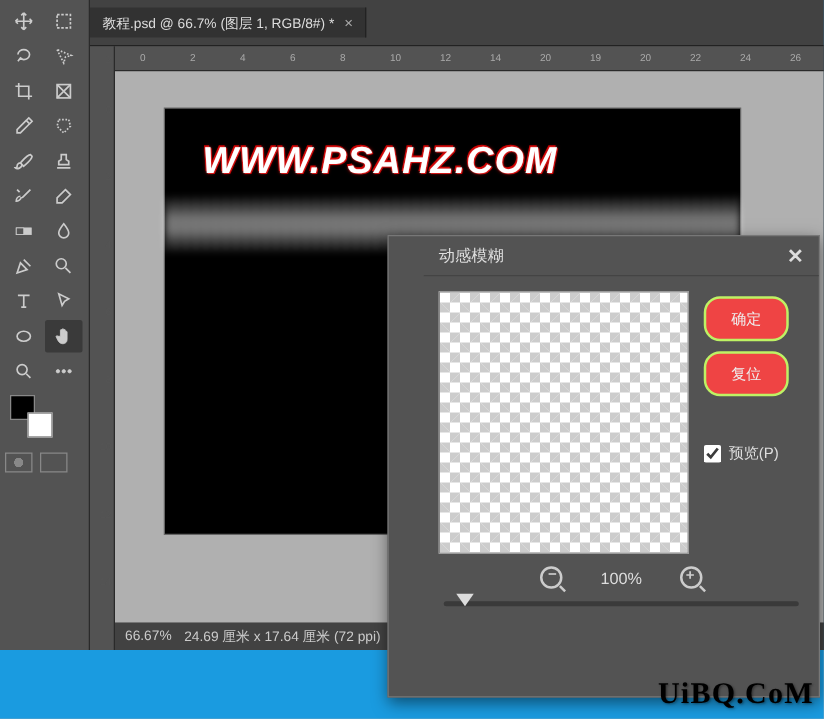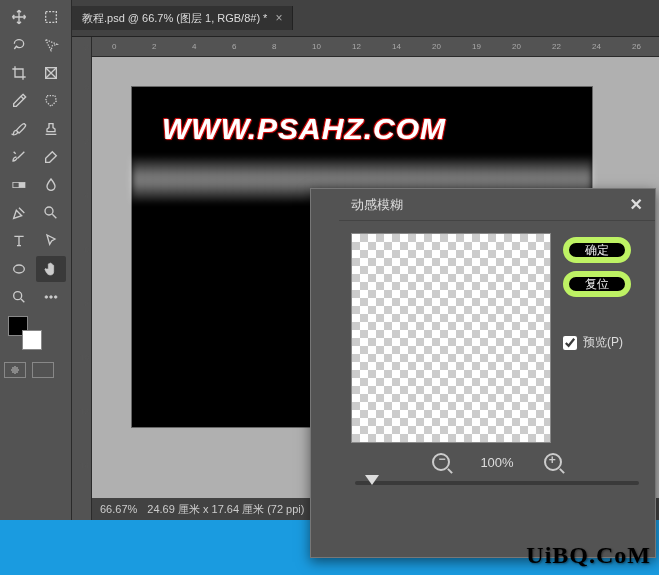--- a/index.html
+++ b/index.html
@@ -39,21 +39,21 @@
 .dlg-body { padding: 12px; display: flex; gap: 12px; }
 .preview { width: 200px; height: 210px; background-image: 
   linear-gradient(45deg, #ccc 25%, transparent 25%),
   linear-gradient(-45deg, #ccc 25%, transparent 25%),
   linear-gradient(45deg, transparent 75%, #ccc 75%),
   linear-gradient(-45deg, transparent 75%, #ccc 75%);
   background-size: 16px 16px;
   background-position: 0 0, 0 8px, 8px -8px, -8px 0;
   background-color: #fff; border: 1px solid #888; }
 .dlg-side { display: flex; flex-direction: column; gap: 8px; margin-top: 4px; }
-.btn { width: 68px; height: 26px; background: #000000; border: 6px solid #bef264; border-radius: 13px; color: #eee; font-size: 12px; display: flex; align-items: center; justify-content: center; cursor: pointer; }
+.btn { width: 68px; height: 36px; background: #ef4444; border: 2px solid #bef264; border-radius: 13px; color: #eee; font-size: 12px; display: flex; align-items: center; justify-content: center; cursor: pointer; }
 .chk { display: flex; align-items: center; gap: 6px; color: #ddd; font-size: 12px; margin-top: 29px; }
 .chk input { width: 14px; height: 14px; accent-color: #fff; }
 .zoom-row { display: flex; align-items: center; justify-content: center; gap: 30px; color: #ddd; font-size: 13px; margin-top: -2px; padding-bottom: 10px; }
 .zoom-row .zicon { width:18px; height:18px; border:2px solid #ccc; border-radius:50%; position:relative; }
 .zoom-row .zicon::after { content:""; position:absolute; width:6px; height:2px; background:#ccc; bottom:-3px; right:-5px; transform:rotate(45deg); }
 .zoom-row .zicon.plus::before { content:"+"; position:absolute; top:-2px; left:3px; color:#ccc; font-size:12px; font-weight:bold;}
 .zoom-row .zicon.minus::before { content:"−"; position:absolute; top:-3px; left:4px; color:#ccc; font-size:12px; font-weight:bold;}
 .field-row { display: flex; align-items: center; gap: 8px; color: #ddd; font-size: 12px; padding: 6px 16px; }
 .field-row .lbl { min-width: 60px; }
 .field-row input { width: 50px; height: 20px; background: #3a3a3a; border: 1px solid #222; color: #eee; font-size: 12px; padding: 0 4px; }

